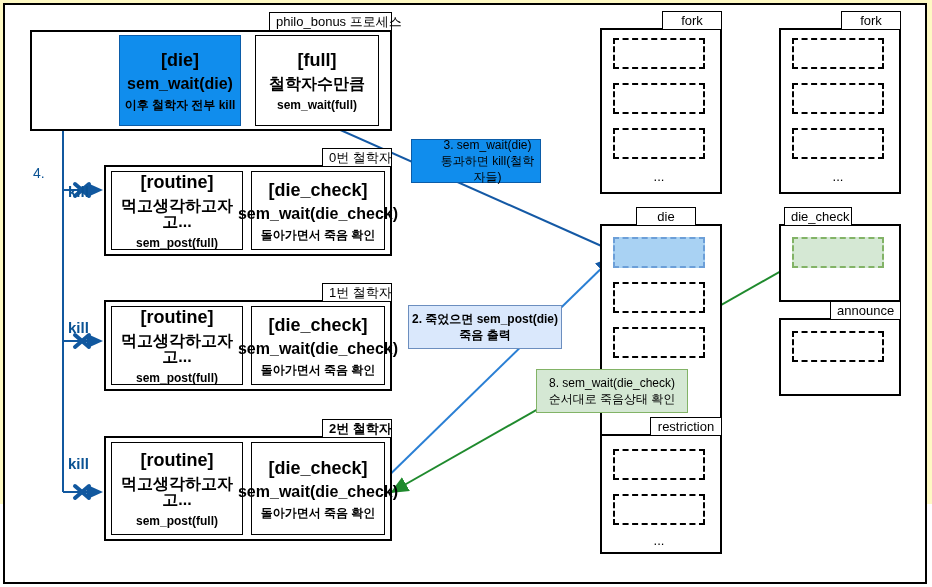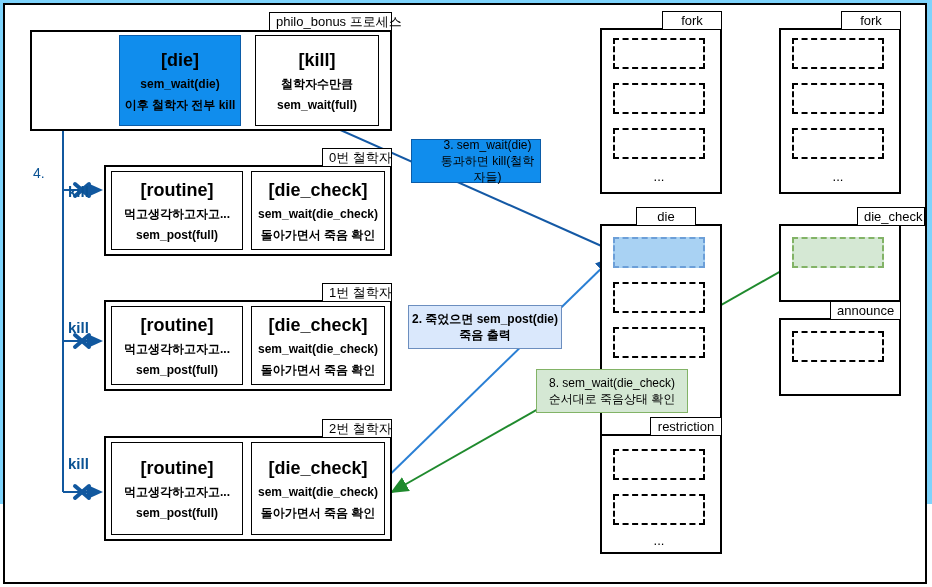--- a/index.html
+++ b/index.html
@@ -11,21 +11,21 @@
     width: 932px;
     height: 587px;
     font-family: "Liberation Sans", "DejaVu Sans", sans-serif;
     color: #000000;
     overflow: hidden;
   }
   #canvas {
     position: relative;
     width: 932px;
     height: 504px;
-    background: #7dd3fc;
+    background: #fef9c3;
   }
   #edges {
     position: absolute;
     left: 0;
     top: 0;
     width: 932px;
     height: 587px;
     pointer-events: none;
   }
 
@@ -66,21 +66,21 @@
   .cell.hl {
     background: #108ded;
     border-color: #0b5ca8;
   }
   .cell .t1 {
     font-size: 18px;
     line-height: 22px;
     margin-bottom: 5px;
   }
   .cell .t2 {
-    font-size: 12px;
+    font-size: 16px;
     line-height: 16px;
     margin-bottom: 5px;
   }
   .cell .t3 {
     font-size: 12px;
     line-height: 16px;
   }
 
   
   .slot {
@@ -199,21 +199,21 @@
   <div class="frame" style="left:30px; top:30px; width:362px; height:101px;"></div>
   <div class="tab" style="left:269px; top:12px; width:123px;">philo_bonus 프로세스</div>
 
   <div class="cell hl" style="left:119px; top:35px; width:122px; height:91px;">
     <div class="t1">[die]</div>
     <div class="t2">sem_wait(die)</div>
     <div class="t3">이후 철학자 전부 kill</div>
   </div>
 
   <div class="cell" style="left:255px; top:35px; width:124px; height:91px;">
-    <div class="t1">[kill]</div>
+    <div class="t1">[full]</div>
     <div class="t2">철학자수만큼</div>
     <div class="t3">sem_wait(full)</div>
   </div>
 
   <div class="freetext" style="left:33px; top:165px;">4.</div>
 
   <div class="killlabel" style="left:68px; top:184px;">kill</div>
   <div class="killlabel" style="left:68px; top:320px;">kill</div>
   <div class="killlabel" style="left:68px; top:456px;">kill</div>
 
@@ -237,21 +237,21 @@
     <div class="t2">먹고생각하고자고...</div>
     <div class="t3">sem_post(full)</div>
   </div>
   <div class="cell" style="left:251px; top:306px; width:134px; height:79px;">
     <div class="t1">[die_check]</div>
     <div class="t2">sem_wait(die_check)</div>
     <div class="t3">돌아가면서 죽음 확인</div>
   </div>
 
   <div class="frame" style="left:104px; top:436px; width:288px; height:105px;"></div>
-  <div class="tab" style="left:322px; top:419px; width:70px;">2번 철학자</div>
+  <div class="tab" style="left:322px; top:419px; width:70px;font-weight:bold;">2번 철학자</div>
   <div class="cell" style="left:111px; top:442px; width:132px; height:93px;">
     <div class="t1">[routine]</div>
     <div class="t2">먹고생각하고자고...</div>
     <div class="t3">sem_post(full)</div>
   </div>
   <div class="cell" style="left:251px; top:442px; width:134px; height:93px;">
     <div class="t1">[die_check]</div>
     <div class="t2">sem_wait(die_check)</div>
     <div class="t3">돌아가면서 죽음 확인</div>
   </div>
@@ -270,21 +270,21 @@
   <div class="slot" style="left:792px; top:128px; width:92px; height:31px;"></div>
   <div class="dots" style="left:792px; top:170px; width:92px;">...</div>
 
   <div class="frame" style="left:600px; top:224px; width:122px; height:330px;"></div>
   <div class="tab" style="left:636px; top:207px; width:60px;">die</div>
   <div class="slot blue" style="left:613px; top:237px; width:92px; height:31px;"></div>
   <div class="slot" style="left:613px; top:282px; width:92px; height:31px;"></div>
   <div class="slot" style="left:613px; top:327px; width:92px; height:31px;"></div>
 
   <div class="frame" style="left:779px; top:224px; width:122px; height:78px;"></div>
-  <div class="tab" style="left:857px; top:207px; width:68px;">die_check</div>
+  <div class="tab" style="left:784px; top:207px; width:68px;">die_check</div>
   <div class="slot green" style="left:792px; top:237px; width:92px; height:31px;"></div>
 
   <div class="frame" style="left:779px; top:318px; width:122px; height:78px;"></div>
   <div class="tab" style="left:830px; top:301px; width:71px;">announce</div>
   <div class="slot" style="left:792px; top:331px; width:92px; height:31px;"></div>
 
   <div class="frame" style="left:600px; top:434px; width:122px; height:120px;"></div>
   <div class="tab" style="left:650px; top:417px; width:72px;">restriction</div>
   <div class="slot" style="left:613px; top:449px; width:92px; height:31px;"></div>
   <div class="slot" style="left:613px; top:494px; width:92px; height:31px;"></div>

